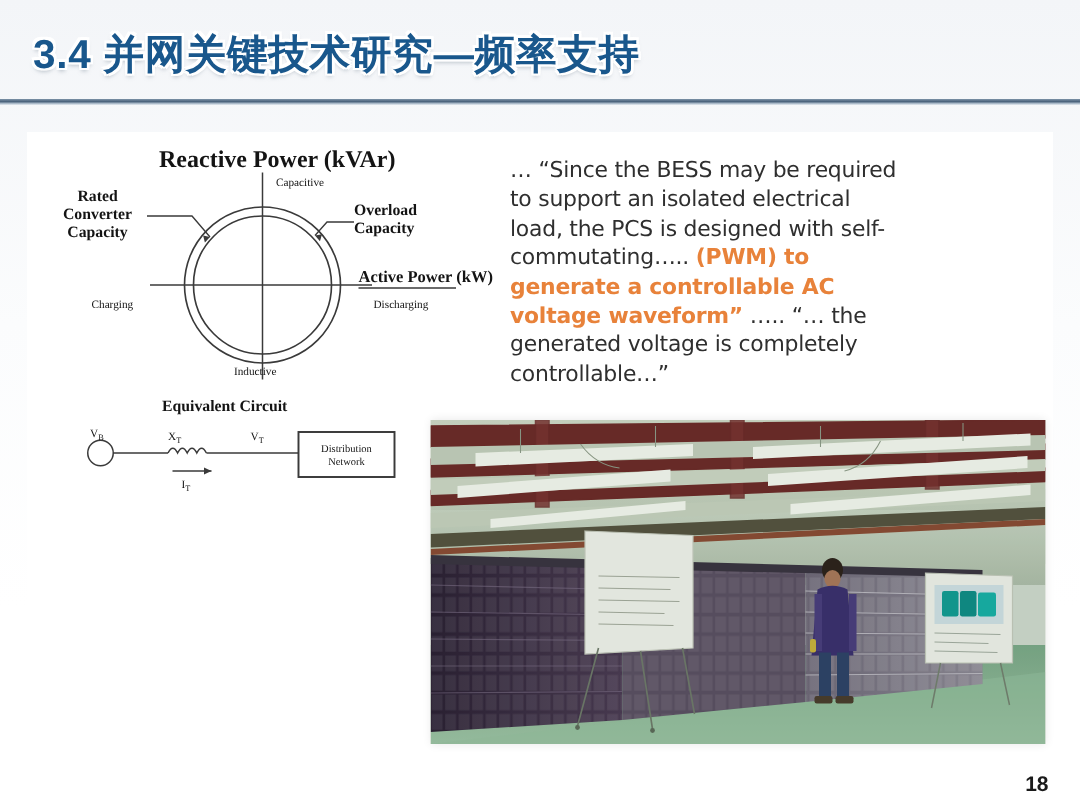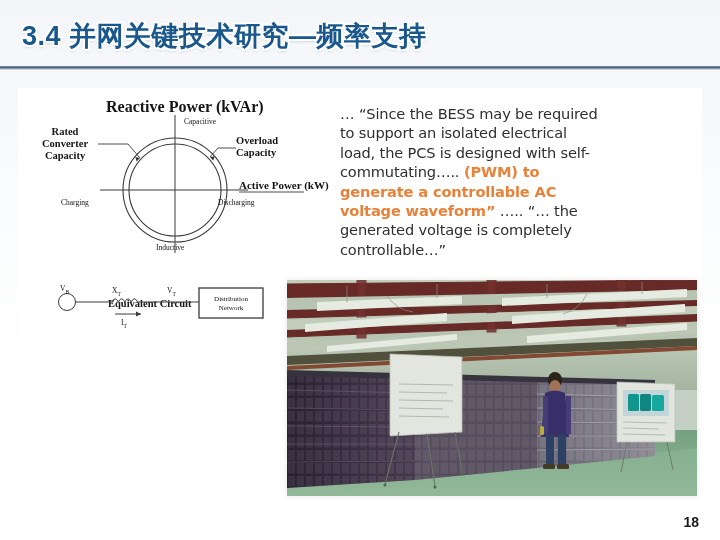--- a/index.html
+++ b/index.html
@@ -68,21 +68,21 @@
   }
   #pq-diagram .ttl-active {
     position: absolute; left: 203px; top: 81px;
     font-size: 11px; font-weight: bold; white-space: nowrap;
   }
   #pq-diagram .lbl-charging {
     position: absolute; left: 25px; top: 100px;
     font-size: 7.5px; white-space: nowrap;
   }
   #pq-diagram .lbl-discharging {
-    position: absolute; left: 182px; top: 100px;
+    position: absolute; left: 213px; top: 100px;
     font-size: 7.5px; white-space: nowrap;
   }
   #pq-diagram .lbl-rated {
     position: absolute; left: 6px; top: 28px;
     font-size: 10.5px; font-weight: bold; line-height: 1.12; text-align: center;
     white-space: pre-line;
   }
   #pq-diagram .lbl-overload {
     position: absolute; left: 200px; top: 37px;
     font-size: 10.5px; font-weight: bold; line-height: 1.12; text-align: left;
@@ -90,21 +90,21 @@
   }
   #pq-diagram svg { position: absolute; left: 0; top: 0; }
 
   
   #eq-circuit {
     position: absolute; left: 18px; top: 178px; width: 260px; height: 70px;
     font-family: "Liberation Serif", serif; color: #141414;
   }
   #eq-circuit .ttl-eq {
     position: absolute; left: 72px; top: 0px;
-    font-size: 10.5px; font-weight: bold; white-space: nowrap; margin-top: 32px;
+    font-size: 10.5px; font-weight: bold; white-space: nowrap;
   }
   #eq-circuit svg { position: absolute; left: 0; top: 14px; }
   #eq-circuit .cl { position: absolute; font-size: 7.5px; white-space: nowrap; }
   #eq-circuit .cl sub { font-size: 5.5px; }
   #eq-circuit .lbl-vb { left: 24px; top: 18px; }
   #eq-circuit .lbl-xt { left: 76px; top: 20px; }
   #eq-circuit .lbl-vt { left: 131px; top: 20px; }
   #eq-circuit .lbl-it { left: 85px; top: 52px; }
   #eq-circuit .lbl-dn {
     position: absolute; left: 165px; top: 29px; width: 60px;

